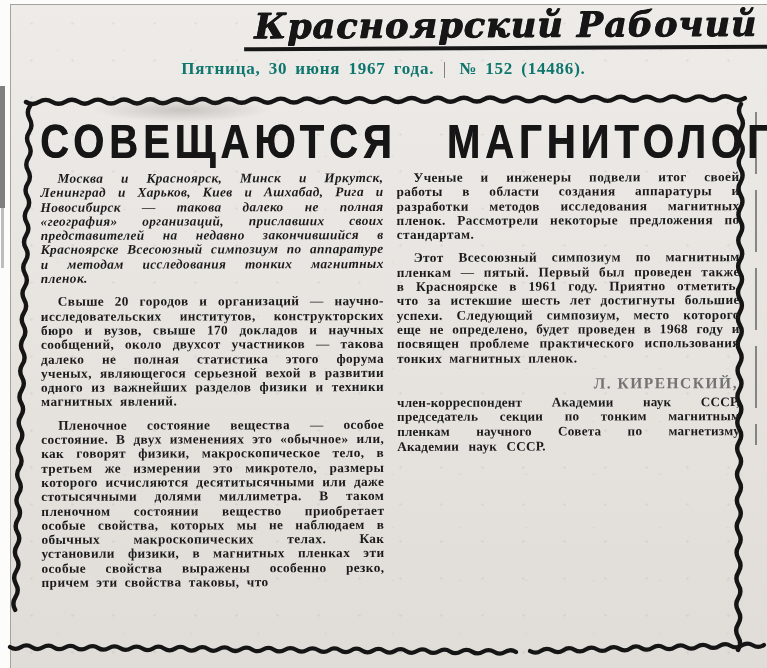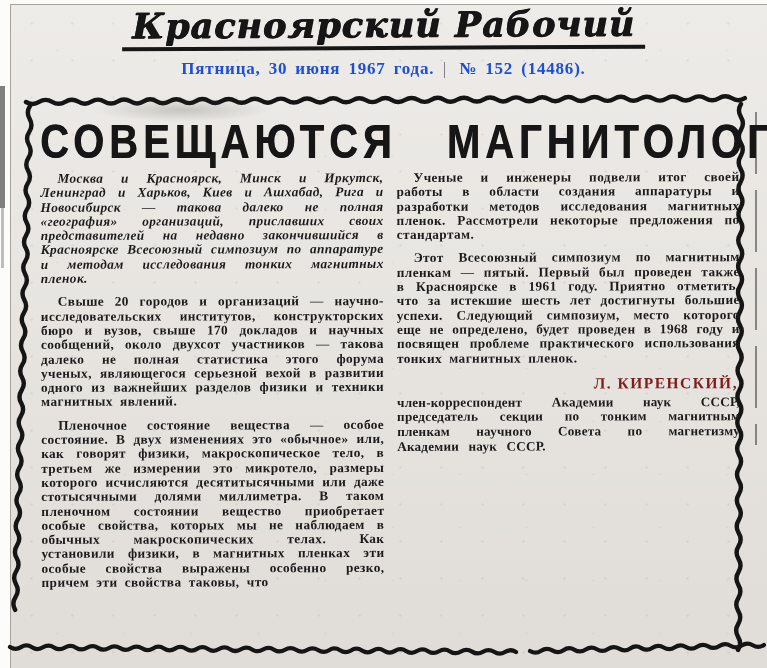--- a/index.html
+++ b/index.html
@@ -15,35 +15,35 @@
     background-color:#e8e5e0;
     background-image:
       radial-gradient(rgba(0,0,0,.05) 1px, transparent 1.6px),
       radial-gradient(rgba(0,0,0,.035) 1px, transparent 1.5px),
       linear-gradient(180deg, rgba(255,255,255,.25), rgba(0,0,0,.035));
     background-size:41px 37px, 67px 53px, 100% 100%;
     background-position:0 0, 13px 19px, 0 0;
     border-left:1px solid #a6a39c;
     border-top:1px solid #a6a39c;
   }
-  .masthead{position:absolute;top:5px;left:0;width:767px;text-align:center;}
+  .masthead{position:absolute;top:5px;left:0;width:767px;text-align:right;}
   .masthead-title{
     display:inline-block;
     font-family:"DejaVu Serif", serif;
     font-style:italic;font-weight:bold;
     font-size:35px;line-height:40px;color:#161616;
     letter-spacing:1px;
     text-shadow:0.9px 0 0 #161616, 0 0.5px 0 #161616;
     border-bottom:4px solid #171717;
     padding:0 10px 1px 10px;
     transform:rotate(-0.3deg);
   }
   .dateline{
     position:absolute;top:59px;left:0;width:767px;text-align:center;
-    font-weight:bold;font-size:17px;color:#1d4ed8;letter-spacing:0.8px;
+    font-weight:bold;font-size:17px;color:#0f766e;letter-spacing:0.8px;
     word-spacing:3px;
   }
   .dateline-divider{
     display:inline-block;width:0;height:16px;border-left:1.5px solid #555;
     vertical-align:middle;margin:0 14px 0 10px;opacity:.7;
   }
   .frame{position:absolute;left:0;top:0;pointer-events:none;}
   .smudge{
     position:absolute;left:92px;top:98px;width:180px;height:24px;
     background:radial-gradient(ellipse at center, rgba(70,68,60,.22), transparent 70%);
@@ -69,21 +69,21 @@
     font-weight:bold;font-size:13.3px;line-height:14.3px;
     color:#1b1b1b;text-align:justify;text-indent:17px;
     letter-spacing:0.4px;word-spacing:3.5px;
   }
   .para.lead{font-style:italic;}
   .para.no-indent{text-indent:0;}
   .col .para:last-child{margin-bottom:0;}
   .sig-name{
     margin:7px 2px 3px 0;
     font-weight:bold;font-size:15.5px;letter-spacing:1.5px;
-    color:#7f1d1d;text-align:right;
+    color:#737373;text-align:right;
   }
   .sig-role{
     margin:0;
     font-weight:bold;font-size:13.2px;line-height:14.6px;
     color:#1b1b1b;text-align:justify;text-indent:0;
     letter-spacing:0.2px;word-spacing:6px;
   }
 </style>
 </head>
 <body>

